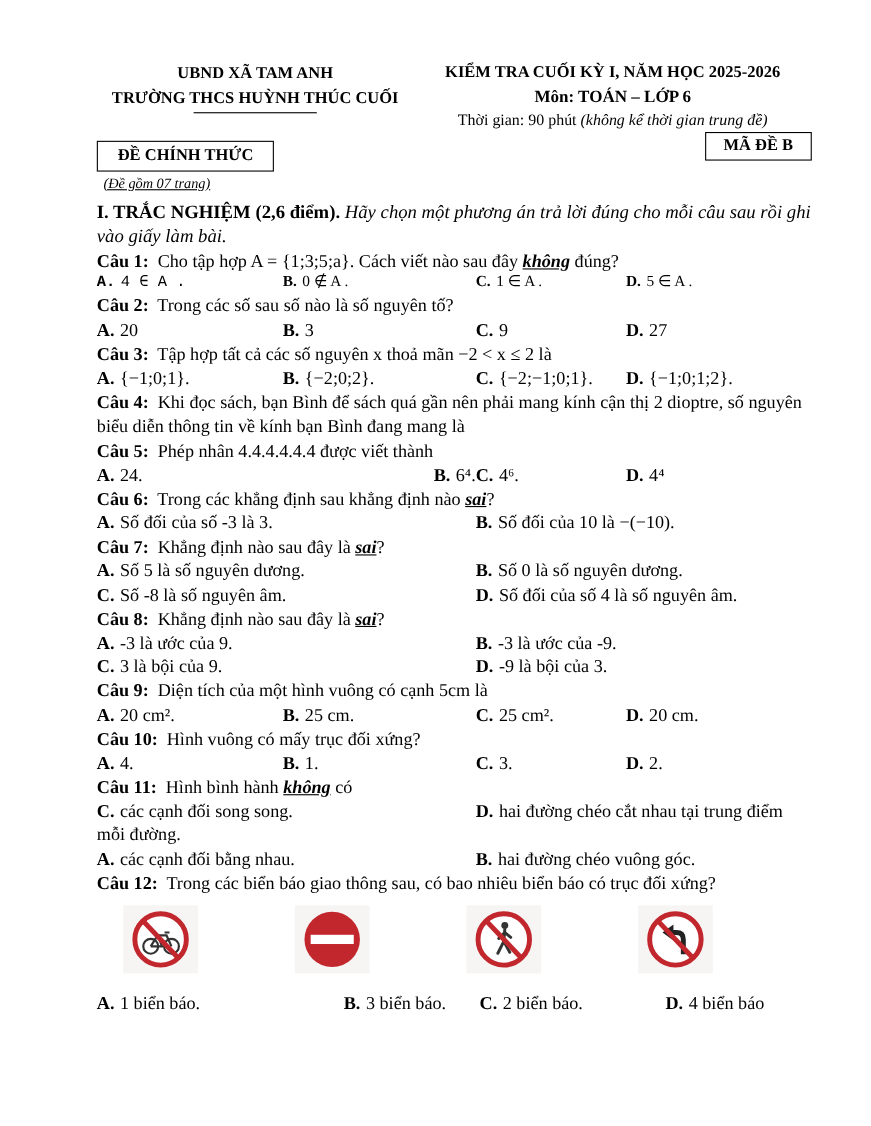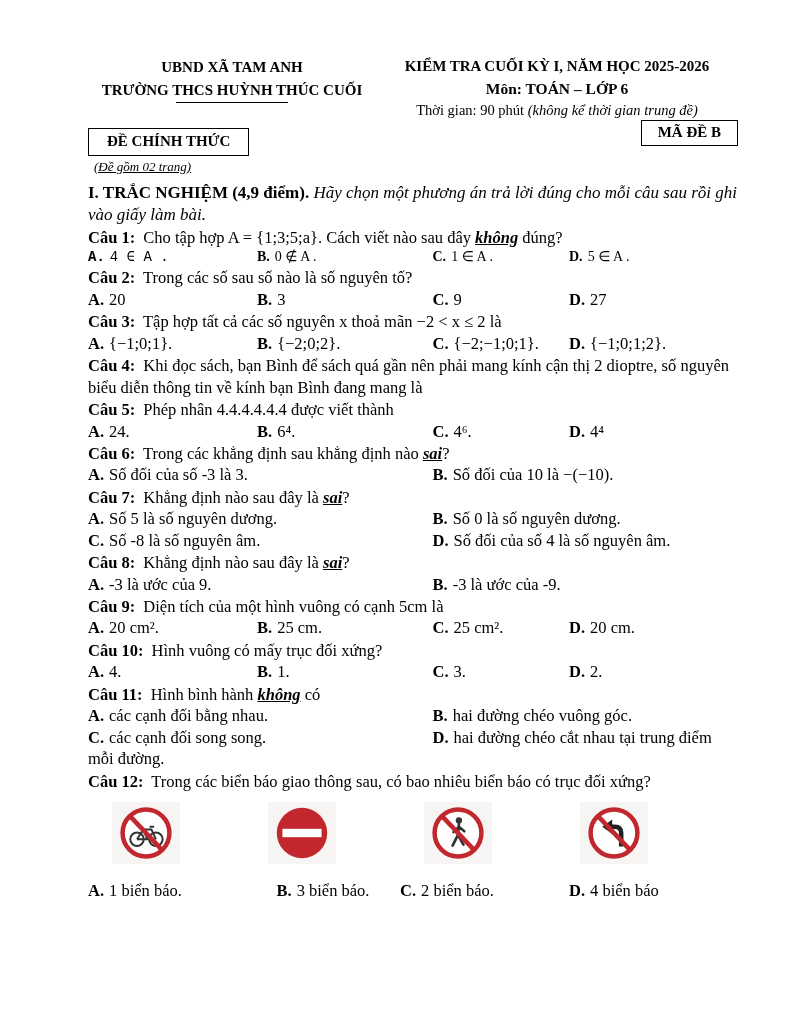--- a/index.html
+++ b/index.html
@@ -57,72 +57,73 @@
     <div class="header-right">
       <div class="exam1">KIỂM TRA CUỐI KỲ I, NĂM HỌC 2025-2026</div>
       <div class="exam2">Môn:  TOÁN – LỚP 6</div>
       <div class="exam3"><span>Thời gian:  90 phút </span><i>(không kể thời gian trung đề)</i></div>
     </div>
   </div>
 
   <div class="boxes-row">
     <div>
       <div class="official-box">ĐỀ CHÍNH THỨC</div>
-      <div class="pages-note">(Đề gồm 02 trang)</div>
+      <div class="pages-note">(Đề gồm 07 trang)</div>
     </div>
     <div class="code-box">MÃ ĐỀ B</div>
   </div>
 
-  <p class="section-title"><b>I. TRẮC NGHIỆM (4,9 điểm). </b><i>Hãy chọn một phương án trả lời đúng cho mỗi câu sau rồi ghi vào giấy làm bài.</i></p>
+  <p class="section-title"><b>I. TRẮC NGHIỆM (2,6 điểm). </b><i>Hãy chọn một phương án trả lời đúng cho mỗi câu sau rồi ghi vào giấy làm bài.</i></p>
 
   <div id="questions">
       <div class="question">
         <p class="qtext"><b class="qlabel">Câu 1:</b> Cho tập hợp A = {1;3;5;a}. Cách viết nào sau đây <span class="em-word">không</span> đúng?</p>
         <div class="opts-row math-small"><span class="cell" style="width: 26%; font-family: Liberation Mono, monospace;"><b>A.</b>4 ∈ A .</span><span class="cell" style="width: 27%;"><b>B.</b>0 ∉ A .</span><span class="cell" style="width: 21%;"><b>C.</b>1 ∈ A .</span><span class="opt-last"><b>D.</b>5 ∈ A .</span></div>
       </div>
       <div class="question">
         <p class="qtext"><b class="qlabel">Câu 2:</b> Trong các số sau số nào là số nguyên tố?</p>
         <div class="opts-row"><span class="cell" style="width: 26%;"><b>A.</b>20</span><span class="cell" style="width: 27%;"><b>B.</b>3</span><span class="cell" style="width: 21%;"><b>C.</b>9</span><span class="opt-last"><b>D.</b>27</span></div>
       </div>
       <div class="question">
         <p class="qtext"><b class="qlabel">Câu 3:</b> Tập hợp tất cả các số nguyên x thoả mãn −2 &lt; x ≤ 2 là</p>
         <div class="opts-row"><span class="cell" style="width: 26%;"><b>A.</b>{−1;0;1}.</span><span class="cell" style="width: 27%;"><b>B.</b>{−2;0;2}.</span><span class="cell" style="width: 21%;"><b>C.</b>{−2;−1;0;1}.</span><span class="opt-last"><b>D.</b>{−1;0;1;2}.</span></div>
       </div>
       <div class="question">
         <p class="qtext"><b class="qlabel">Câu 4:</b> Khi đọc sách, bạn Bình để sách quá gần nên phải mang kính cận thị 2 dioptre, số nguyên biểu diễn thông tin về kính bạn Bình đang mang là</p>
       </div>
       <div class="question">
         <p class="qtext"><b class="qlabel">Câu 5:</b> Phép nhân 4.4.4.4.4.4 được viết thành</p>
-        <div class="opts-row"><span class="cell" style="width: 26%;"><b>A.</b>24.</span><span class="cell" style="width: 27%;"><b>B.</b>6⁴.</span><span class="cell" style="width: 21%;"><b>C.</b>4⁶.</span><span class="opt-last"><b>D.</b>4⁴</span></div>
+        <div class="opts-row"><span class="cell" style="width: 26%;"><b>A.</b>24.</span><span class="cell" style="width: 27%; text-align: right;"><b>B.</b>6⁴.</span><span class="cell" style="width: 21%;"><b>C.</b>4⁶.</span><span class="opt-last"><b>D.</b>4⁴</span></div>
       </div>
       <div class="question">
         <p class="qtext"><b class="qlabel">Câu 6:</b> Trong các khẳng định sau khẳng định nào <span class="em-word">sai</span>?</p>
         <div class="opts-row"><span class="cell" style="width: 53%;"><b>A.</b>Số đối của số -3 là 3.</span><span class="opt-last"><b>B.</b>Số đối của 10 là −(−10).</span></div>
       </div>
       <div class="question">
         <p class="qtext"><b class="qlabel">Câu 7:</b> Khẳng định nào sau đây là <span class="em-word">sai</span>?</p>
         <div class="opts-row"><span class="cell" style="width: 53%;"><b>A.</b>Số 5 là số nguyên dương.</span><span class="opt-last"><b>B.</b>Số 0 là số nguyên dương.</span></div>
         <div class="opts-row"><span class="cell" style="width: 53%;"><b>C.</b>Số -8 là số nguyên âm.</span><span class="opt-last"><b>D.</b>Số đối của số 4 là số nguyên âm.</span></div>
       </div>
       <div class="question">
         <p class="qtext"><b class="qlabel">Câu 8:</b> Khẳng định nào sau đây là <span class="em-word">sai</span>?</p>
         <div class="opts-row"><span class="cell" style="width: 53%;"><b>A.</b>-3 là ước của 9.</span><span class="opt-last"><b>B.</b>-3 là ước của -9.</span></div>
+        <div class="opts-row"><span class="cell" style="width: 53%;"><b>C.</b>3 là bội của 9.</span><span class="opt-last"><b>D.</b>-9 là bội của 3.</span></div>
       </div>
       <div class="question">
         <p class="qtext"><b class="qlabel">Câu 9:</b> Diện tích của một hình vuông có cạnh 5cm là</p>
         <div class="opts-row"><span class="cell" style="width: 26%;"><b>A.</b>20 cm².</span><span class="cell" style="width: 27%;"><b>B.</b>25 cm.</span><span class="cell" style="width: 21%;"><b>C.</b>25 cm².</span><span class="opt-last"><b>D.</b>20 cm.</span></div>
       </div>
       <div class="question">
         <p class="qtext"><b class="qlabel">Câu 10:</b> Hình vuông có mấy trục đối xứng?</p>
         <div class="opts-row"><span class="cell" style="width: 26%;"><b>A.</b>4.</span><span class="cell" style="width: 27%;"><b>B.</b>1.</span><span class="cell" style="width: 21%;"><b>C.</b>3.</span><span class="opt-last"><b>D.</b>2.</span></div>
       </div>
       <div class="question">
         <p class="qtext"><b class="qlabel">Câu 11:</b> Hình bình hành <span class="em-word">không</span> có</p>
+        <div class="opts-row"><span class="cell" style="width: 53%;"><b>C.</b>các cạnh đối song song.</span><span class="opt-last"><b>D.</b>hai đường chéo cắt nhau tại trung điểm mỗi đường.</span></div>
         <div class="opts-row"><span class="cell" style="width: 53%;"><b>A.</b>các cạnh đối bằng nhau.</span><span class="opt-last"><b>B.</b>hai đường chéo vuông góc.</span></div>
-        <div class="opts-row"><span class="cell" style="width: 53%;"><b>C.</b>các cạnh đối song song.</span><span class="opt-last"><b>D.</b>hai đường chéo cắt nhau tại trung điểm mỗi đường.</span></div>
       </div>
       <div class="question">
         <p class="qtext"><b class="qlabel">Câu 12:</b> Trong các biển báo giao thông sau, có bao nhiêu biển báo có trục đối xứng?</p>
   <div class="signs-row">
     <figure class="sign">
       <svg viewBox="0 0 60 60" width="54" height="54">
         <circle cx="30" cy="30" r="26" fill="#ffffff" stroke="#c1272d" stroke-width="5"></circle>
         <g stroke="#333333" stroke-width="2.2" fill="none">
           <circle cx="20" cy="37" r="7.5"></circle>
           <circle cx="41" cy="37" r="7.5"></circle>
@@ -149,17 +150,17 @@
     </figure>
     <figure class="sign">
       <svg viewBox="0 0 60 60" width="54" height="54">
         <circle cx="30" cy="30" r="26" fill="#ffffff" stroke="#c1272d" stroke-width="5"></circle>
         <path d="M38 45 V30 q0 -7 -7 -7 h-6" fill="none" stroke="#222222" stroke-width="5"></path>
         <path d="M28 15 l-11 8 11 8 z" fill="#222222"></path>
         <line x1="12" y1="11" x2="48" y2="49" stroke="#c1272d" stroke-width="5"></line>
       </svg>
     </figure>
   </div>
-<div class="opts-row"><span class="cell" style="width: 29%;"><b>A.</b>1 biển báo.</span><span class="cell" style="width: 19%;"><b>B.</b>3 biển báo.</span><span class="cell" style="width: 26%;"><b>C.</b>2 biển báo.</span><span class="opt-last"><b>D.</b>4 biển báo</span></div>
+<div class="opts-row"><span class="cell" style="width: 29%;"><b>A.</b>1 biển báo.</span><span class="cell" style="width: 19%; margin-left: 36px;"><b>B.</b>3 biển báo.</span><span class="cell" style="width: 26%;"><b>C.</b>2 biển báo.</span><span class="opt-last"><b>D.</b>4 biển báo</span></div>
       </div>
     </div>
 
 </div>
 
 </body></html>

